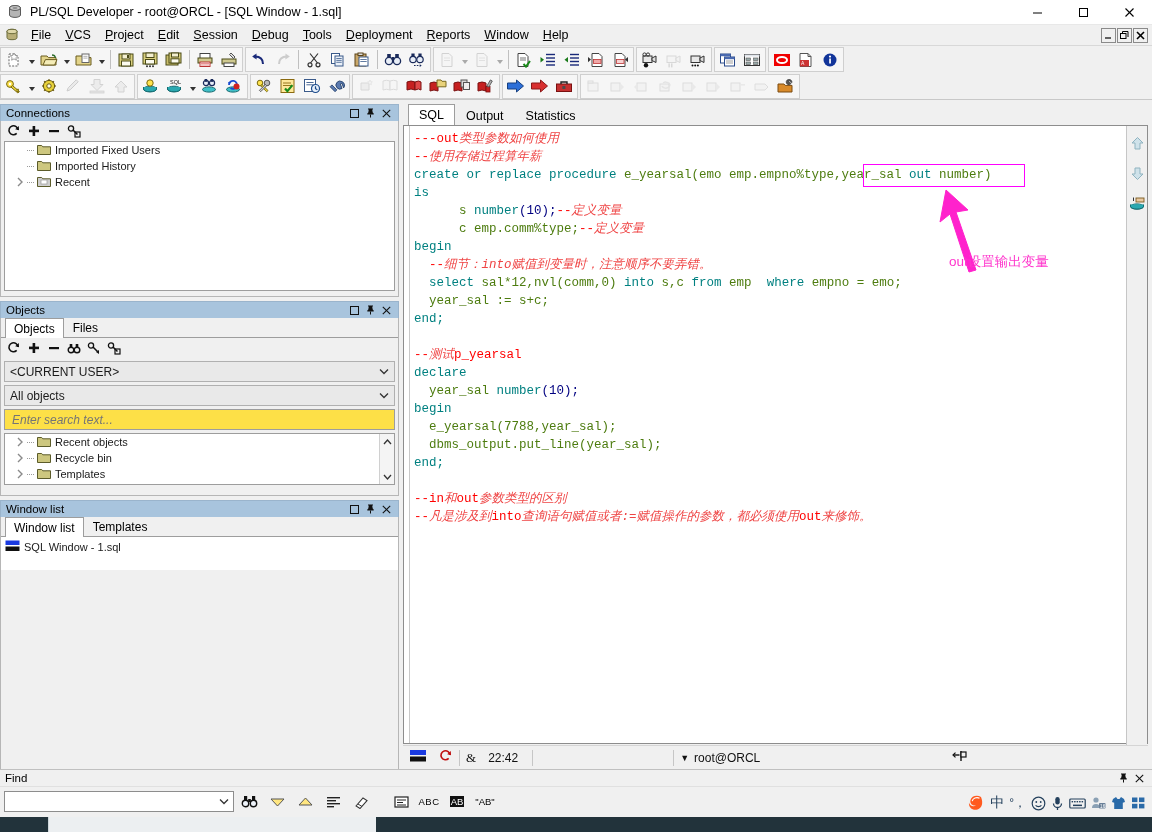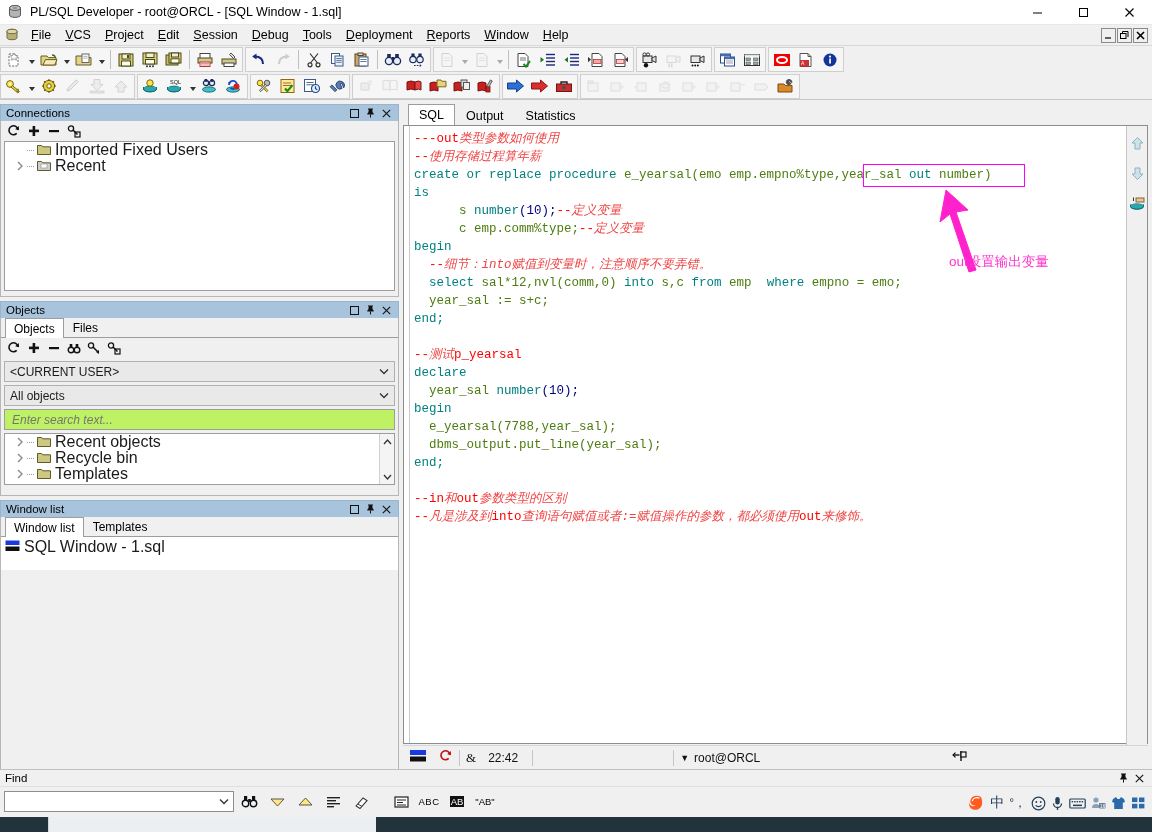--- a/index.html
+++ b/index.html
@@ -110,21 +110,21 @@
     background: #f0f0f0;
   }
   .mini-btn { width: 18px; height: 17px; display: flex; align-items: center; justify-content: center; }
 
   .tree {
     background: #ffffff; border: 1px solid #9d9d9d; margin: 0 3px 3px 3px;
     overflow: hidden; position: relative;
   }
   .tree-row {
     display: flex; align-items: center; height: 16px; padding-left: 8px;
-    font-size: 16px; color: #1a1a1a; white-space: nowrap; text-align: right;
+    font-size: 11px; color: #1a1a1a; white-space: nowrap; text-align: right;
   }
   .tw { width: 13px; display: flex; align-items: center; justify-content: center; }
   .tw svg { display: block; }
   .tfolder { width: 18px; display: flex; align-items: center; justify-content: center; }
   .tlabel { margin-left: 2px; }
   .tdots {
     width: 9px; height: 16px; display: flex; align-items: center; justify-content: center;
   }
   .tdots span { display: block; width: 7px; border-top: 1px dotted #9a9a9a; }
 
@@ -143,21 +143,21 @@
     height: 20px;
   }
 
   .combo {
     margin: 3px 3px 0 3px; height: 21px; background: #e9e9e9;
     border: 1px solid #b0b0b0; display: flex; align-items: center;
     padding: 0 2px 0 5px; font-size: 12px; color: #1a1a1a;
   }
   .combo .chev { margin-left: auto; width: 16px; display: flex; align-items: center; justify-content: center; }
   .searchbox {
-    margin: 3px 3px 0 3px; height: 21px; background: #bef264;
+    margin: 3px 3px 0 3px; height: 21px; background: #fde047;
     border: 1px solid #9d9d9d; display: flex; align-items: center;
     padding: 0 5px; font-size: 12px; color: #777; font-style: italic;
   }
   .searchbox input {
     border: 0; outline: 0; width: 100%; font-family: inherit; font-size: 12px;
     font-style: italic; color: #777; background: transparent;
   }
   .vscroll {
     position: absolute; right: 0; top: 0; bottom: 0; width: 15px;
     background: #f4f4f4; border-left: 1px solid #d0d0d0;
@@ -917,20 +917,32 @@
                   <span></span>
                 </span>
                 <span class="tfolder">
                   <svg width="14" height="12" viewBox="0 0 14 12">
                     <path d="M0.5 1.5 h4.2 l1.1 1.3 h7.7 V10.5 H0.5 Z" fill="#cdc77f" stroke="#5c5c2a" stroke-width="1"></path>
                   </svg>
                 </span>
                 <span class="tlabel">Imported Fixed Users</span>
               </div>
               <div class="tree-row">
+                <span class="tw"></span>
+                <span class="tdots">
+                  <span></span>
+                </span>
+                <span class="tfolder">
+                  <svg width="14" height="12" viewBox="0 0 14 12">
+                    <path d="M0.5 1.5 h4.2 l1.1 1.3 h7.7 V10.5 H0.5 Z" fill="#cdc77f" stroke="#5c5c2a" stroke-width="1"></path>
+                  </svg>
+                </span>
+                <span class="tlabel">Imported History</span>
+              </div>
+              <div class="tree-row">
                 <span class="tw">
                   <svg width="8" height="10" viewBox="0 0 8 10">
                     <path d="M2 1 L6 5 L2 9" fill="none" stroke="#8a8a8a" stroke-width="1.4"></path>
                   </svg>
                 </span>
                 <span class="tdots">
                   <span></span>
                 </span>
                 <span class="tfolder">
                   <svg width="14" height="12" viewBox="0 0 14 12">

